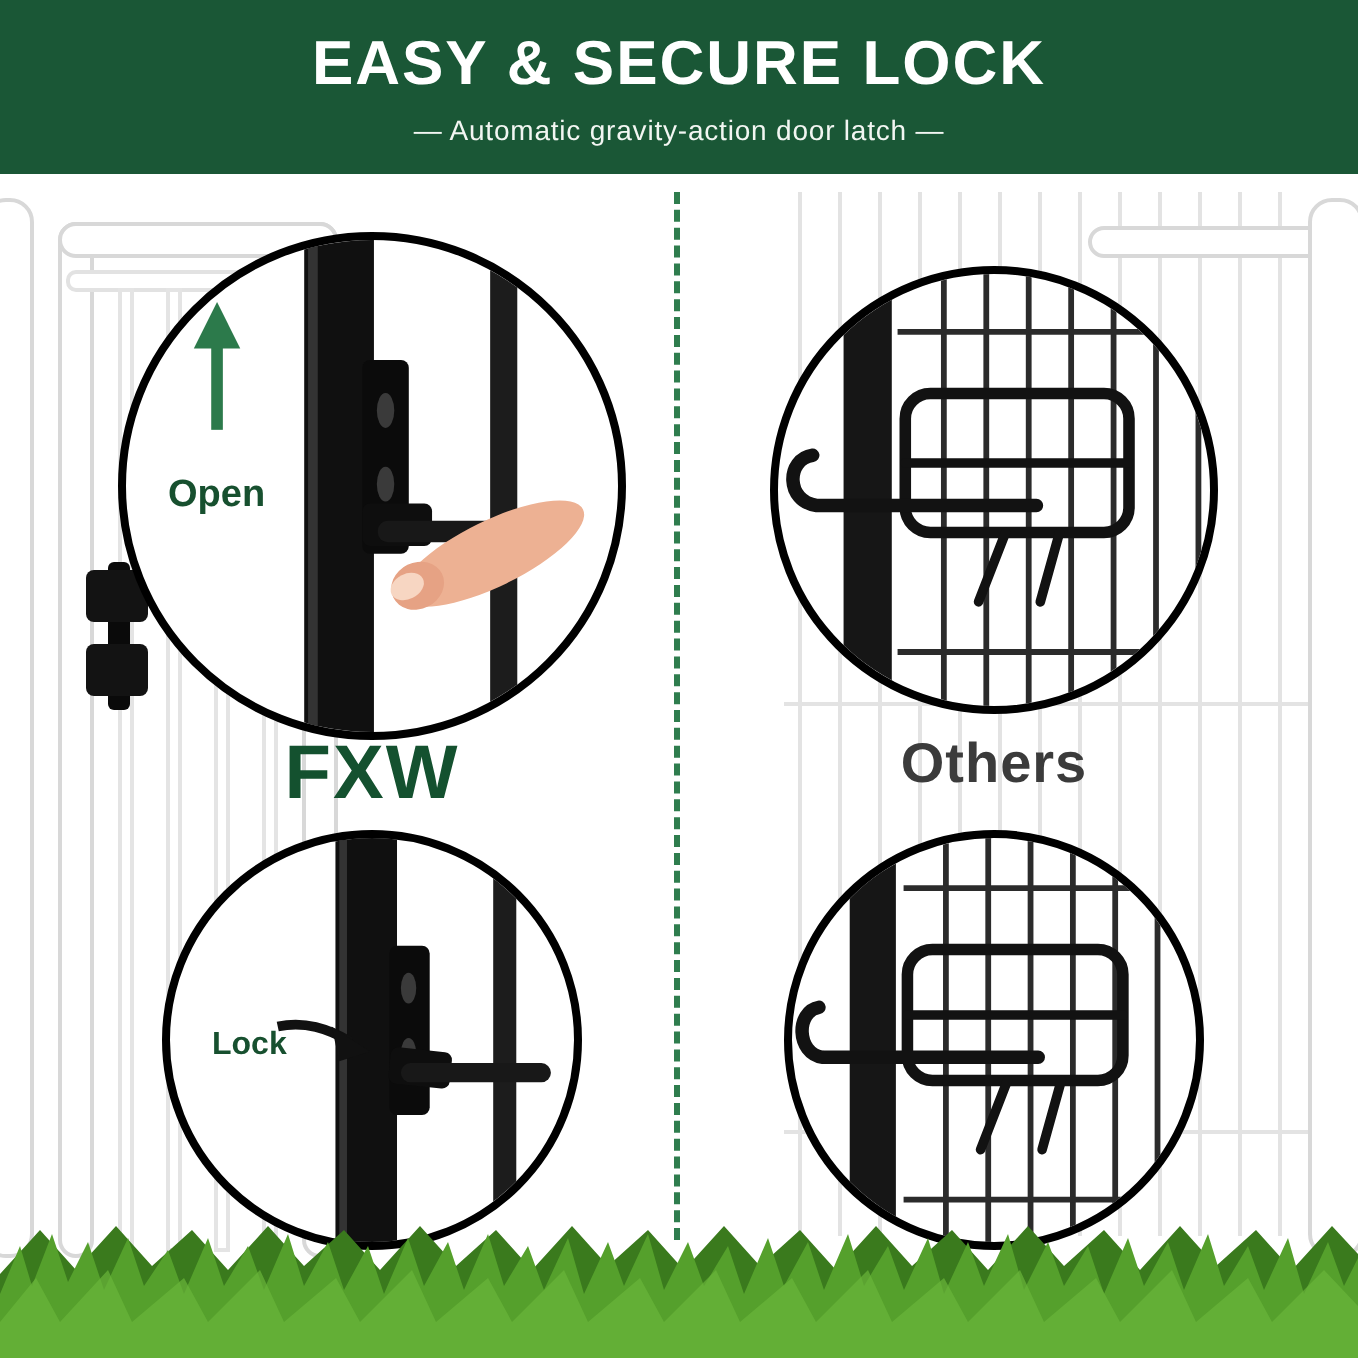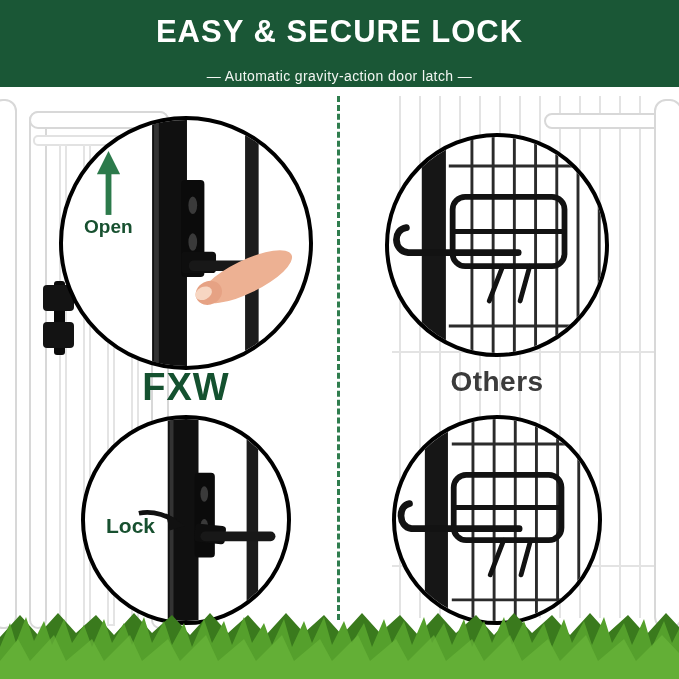--- a/index.html
+++ b/index.html
@@ -9,21 +9,21 @@
   }
   
   .header{
     position:absolute;top:0;left:0;width:679px;height:87px;
     background:#1a5736;color:#ffffff;text-align:center;z-index:8;
   }
   .header-title{
     font-size:31px;font-weight:700;letter-spacing:1px;padding-top:14px;
   }
   .header-sub{
-    font-size:14px;font-weight:400;letter-spacing:.4px;margin-top:18px;color:#f2f6f2;
+    font-size:14px;font-weight:400;letter-spacing:.4px;margin-top:7px;color:#f2f6f2;
   }
   
   .bg-svg{position:absolute;top:0;left:0;z-index:1;}
   
   .divider{
     position:absolute;left:337px;top:96px;height:524px;width:0;
     border-left:3px dashed #2f7d4e;z-index:2;
   }
   
   .circle{
@@ -38,22 +38,22 @@
   
   .label{position:absolute;z-index:5;}
   .brand-fxw{
     left:59px;top:366px;width:254px;text-align:center;
     font-size:38px;font-weight:700;color:#14512f;letter-spacing:1px;
   }
   .brand-others{
     left:385px;top:366px;width:224px;text-align:center;
     font-size:28px;font-weight:700;color:#3b3b3b;letter-spacing:.5px;
   }
-  .open-label{left:84px;top:216px;font-size:19px;font-weight:700;color:#17502f;}
-  .lock-label{left:106px;top:514px;font-size:21px;font-weight:700;color:#17502f;}
+  .open-label{left:84px;top:237px;font-size:19px;font-weight:700;color:#17502f;}
+  .lock-label{left:106px;top:514px;font-size:16px;font-weight:700;color:#17502f;}
   
   .grass-svg{position:absolute;left:0;bottom:0;z-index:7;}
 </style>
 </head>
 <body>
 
 <div class="stage">
 
   <div class="header">
     <div class="header-title">EASY &amp; SECURE LOCK</div>

